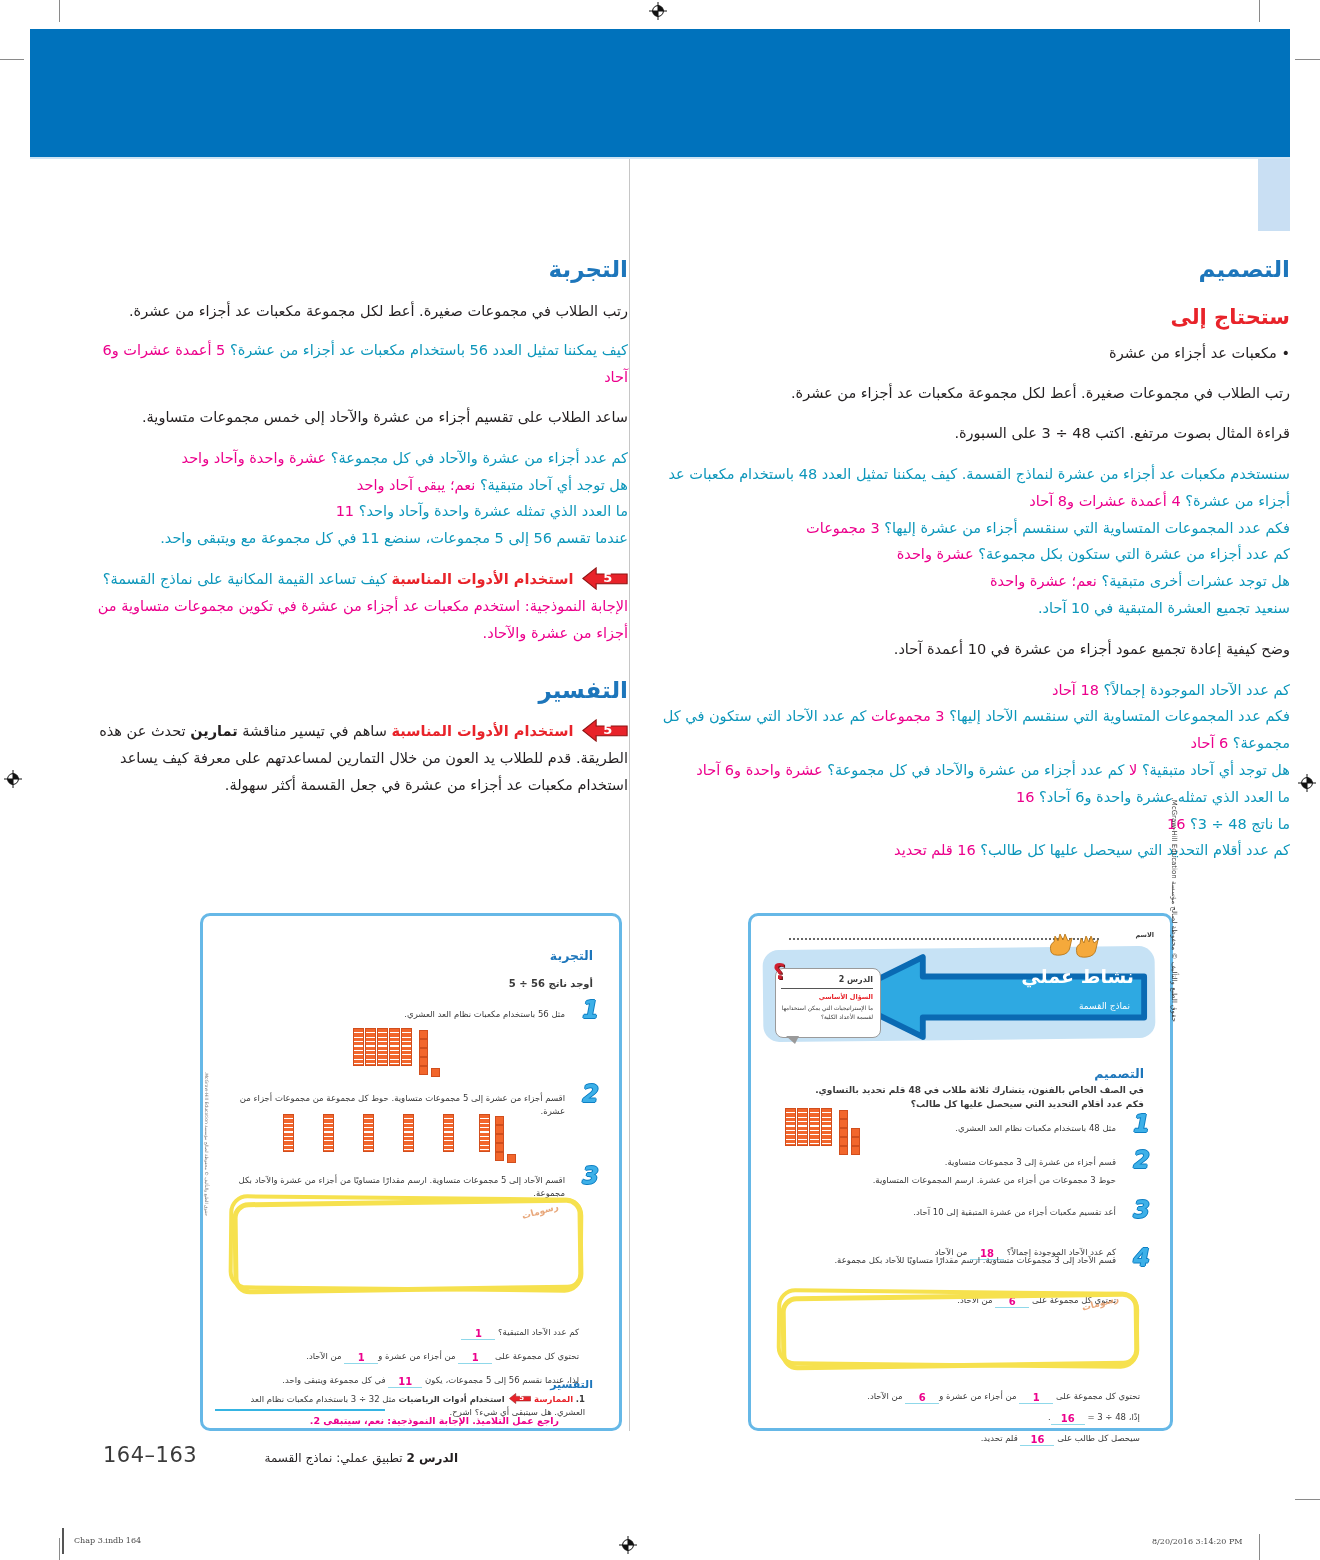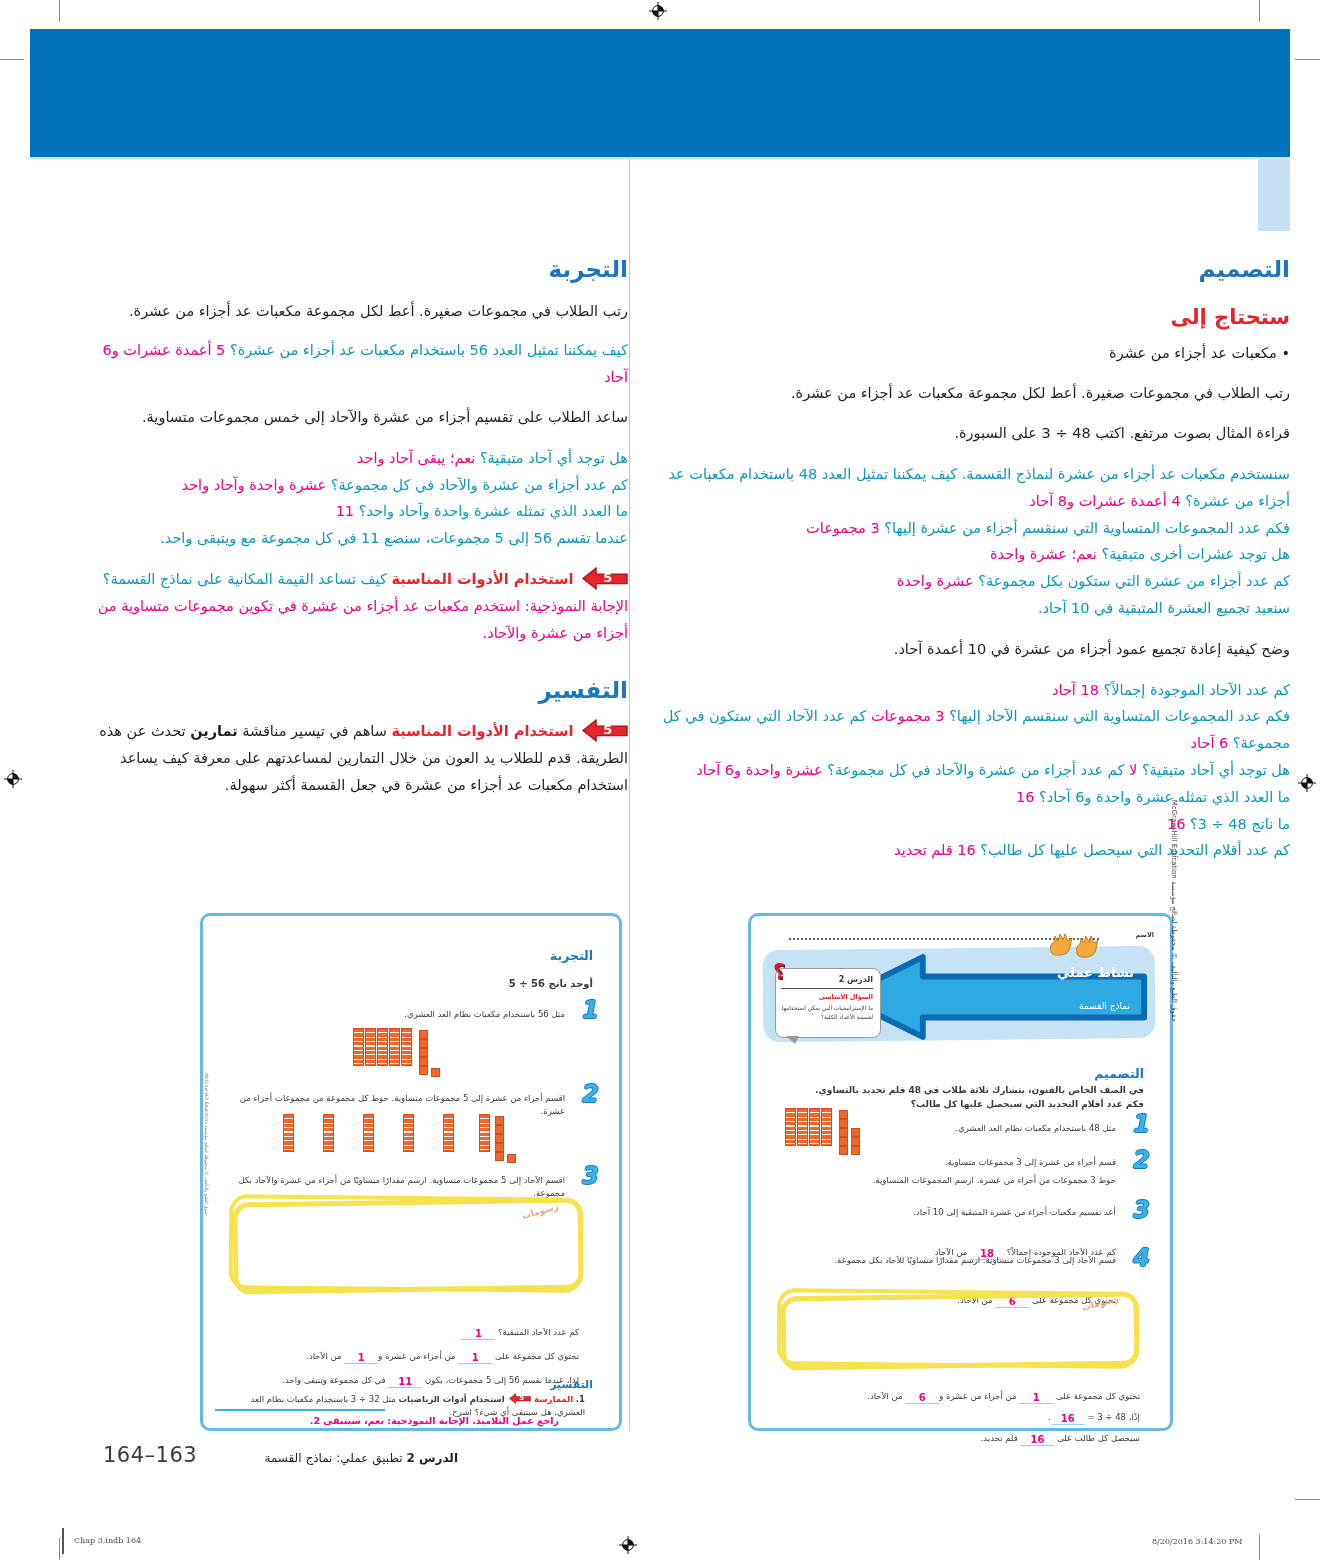--- a/index.html
+++ b/index.html
@@ -108,43 +108,43 @@
 
   <div class="abs col col-right">
     <div class="h-section">التصميم</div>
     <div class="need-label">ستحتاج إلى</div>
     <div><span>•</span><span> مكعبات عد أجزاء من عشرة</span></div>
     <p class="body">رتب الطلاب في مجموعات صغيرة. أعط لكل مجموعة مكعبات عد أجزاء من عشرة.</p>
     <p class="body">قراءة المثال بصوت مرتفع. اكتب 48 ÷ 3 على السبورة.</p>
     <div class="dialog">
       <div><span class="tq">سنستخدم مكعبات عد أجزاء من عشرة لنماذج القسمة. كيف يمكننا تمثيل العدد 48 باستخدام مكعبات عد أجزاء من عشرة؟ </span><span class="pink">4 أعمدة عشرات و8 آحاد</span></div>
       <div><span class="tq">فكم عدد المجموعات المتساوية التي سنقسم أجزاء من عشرة إليها؟ </span><span class="pink">3 مجموعات</span></div>
+      <div><span class="tq">كم عدد أجزاء من عشرة التي ستكون بكل مجموعة؟ </span><span class="pink">عشرة واحدة</span></div>
       <div><span class="tq">هل توجد عشرات أخرى متبقية؟ </span><span class="pink">نعم؛ عشرة واحدة</span></div>
-      <div><span class="tq">كم عدد أجزاء من عشرة التي ستكون بكل مجموعة؟ </span><span class="pink">عشرة واحدة</span></div>
       <div><span class="tq">سنعيد تجميع العشرة المتبقية في 10 آحاد.</span></div>
     </div>
     <p class="body">وضح كيفية إعادة تجميع عمود أجزاء من عشرة في 10 أعمدة آحاد.</p>
     <div class="dialog">
       <div><span class="tq">كم عدد الآحاد الموجودة إجمالاً؟ </span><span class="pink">18 آحاد</span></div>
       <div><span class="tq">فكم عدد المجموعات المتساوية التي سنقسم الآحاد إليها؟ </span><span class="pink">3 مجموعات</span><span class="tq"> كم عدد الآحاد التي ستكون في كل مجموعة؟ </span><span class="pink">6 آحاد</span></div>
       <div><span class="tq">هل توجد أي آحاد متبقية؟ </span><span class="pink">لا</span><span class="tq"> كم عدد أجزاء من عشرة والآحاد في كل مجموعة؟ </span><span class="pink">عشرة واحدة و6 آحاد</span></div>
       <div><span class="tq">ما العدد الذي تمثله عشرة واحدة و6 آحاد؟ </span><span class="pink">16</span></div>
       <div><span class="tq">ما ناتج 48 ÷ 3؟ </span><span class="pink">16</span></div>
       <div><span class="tq">كم عدد أقلام التحديد التي سيحصل عليها كل طالب؟ </span><span class="pink">16 قلم تحديد</span></div>
     </div>
   </div>
 
   <div class="abs col col-left">
     <div class="h-section">التجربة</div>
     <p class="body">رتب الطلاب في مجموعات صغيرة. أعط لكل مجموعة مكعبات عد أجزاء من عشرة.</p>
     <p class="body"><span class="tq">كيف يمكننا تمثيل العدد 56 باستخدام مكعبات عد أجزاء من عشرة؟ </span><span class="pink">5 أعمدة عشرات و6 آحاد</span></p>
     <p class="body">ساعد الطلاب على تقسيم أجزاء من عشرة والآحاد إلى خمس مجموعات متساوية.</p>
     <div class="dialog">
+      <div><span class="tq">كم عدد أجزاء من عشرة والآحاد في كل مجموعة؟ </span><span class="pink">عشرة واحدة وآحاد واحد</span></div>
       <div><span class="tq">هل توجد أي آحاد متبقية؟ </span><span class="pink">نعم؛ يبقى آحاد واحد</span></div>
-      <div><span class="tq">كم عدد أجزاء من عشرة والآحاد في كل مجموعة؟ </span><span class="pink">عشرة واحدة وآحاد واحد</span></div>
       <div><span class="tq">ما العدد الذي تمثله عشرة واحدة وآحاد واحد؟ </span><span class="pink">11</span></div>
       <div><span class="tq">عندما تقسم 56 إلى 5 مجموعات، سنضع 11 في كل مجموعة مع ويتبقى واحد.</span></div>
     </div>
     <p class="body">
       <span class="badge-wrap">
         <svg viewBox="0 0 52 26">
             <polygon points="1,13 16,1 16,8 51,8 51,19 16,19 16,25" fill="#e8232a" stroke="#8f1212" stroke-width="1.2"></polygon>
           </svg>
         <span class="badge-num">5</span>
       </span>
@@ -239,21 +239,21 @@
   </div>
 
   <div class="ws" id="ws-right">
     <div class="abs" style="right:16px;top:14px;font-size:6.5px;font-weight:bold">الاسم</div>
     <div class="abs dots" style="left:38px;top:22px;width:310px"></div>
 
     <div class="abs" style="left:12px;top:32px;width:392px;height:92px;background:#c6e2f5;border-radius:16px;transform:rotate(-.6deg)"></div>
     <svg class="abs" style="left:86px;top:34px;width:312px;height:94px" viewBox="0 0 320 96">
       <polygon points="5,48 88,7 88,27 315,27 315,69 88,69 88,89" fill="#2ea9e2" stroke="#0a6ab3" stroke-width="6" stroke-linejoin="round"></polygon>
     </svg>
-    <div class="abs" style="right:36px;top:50px;width:220px;text-align:right;color:#fff;font-weight:bold;font-size:13px;line-height:1.1">نشاط عملي</div>
+    <div class="abs" style="right:36px;top:50px;width:220px;text-align:right;color:#fff;font-weight:bold;font-size:19px;line-height:1.1">نشاط عملي</div>
     <div class="abs" style="right:40px;top:84px;width:200px;text-align:right;color:#fff;font-size:9px">نماذج القسمة</div>
     <svg class="abs" style="left:296px;top:14px;width:52px;height:30px" viewBox="0 0 52 30">
       <g fill="#f5a93b" stroke="#b06f10" stroke-width="0.8">
         <path d="M4 22 q-2 -8 3 -10 l1 -6 3 5 2 -7 3 6 2 -6 3 7 4 -3 -2 9 q-1 7 -9 8 q-8 1 -10 -3 z"></path>
         <path d="M30 24 q-2 -8 3 -10 l1 -6 3 5 2 -7 3 6 2 -6 3 7 4 -3 -2 9 q-1 7 -9 8 q-8 1 -10 -3 z"></path>
       </g>
     </svg>
 
     <div class="abs qmark" style="left:22px;top:40px;z-index:3">؟</div>
     <div class="abs bubble" style="left:24px;top:52px;width:92px;height:60px;z-index:2">

